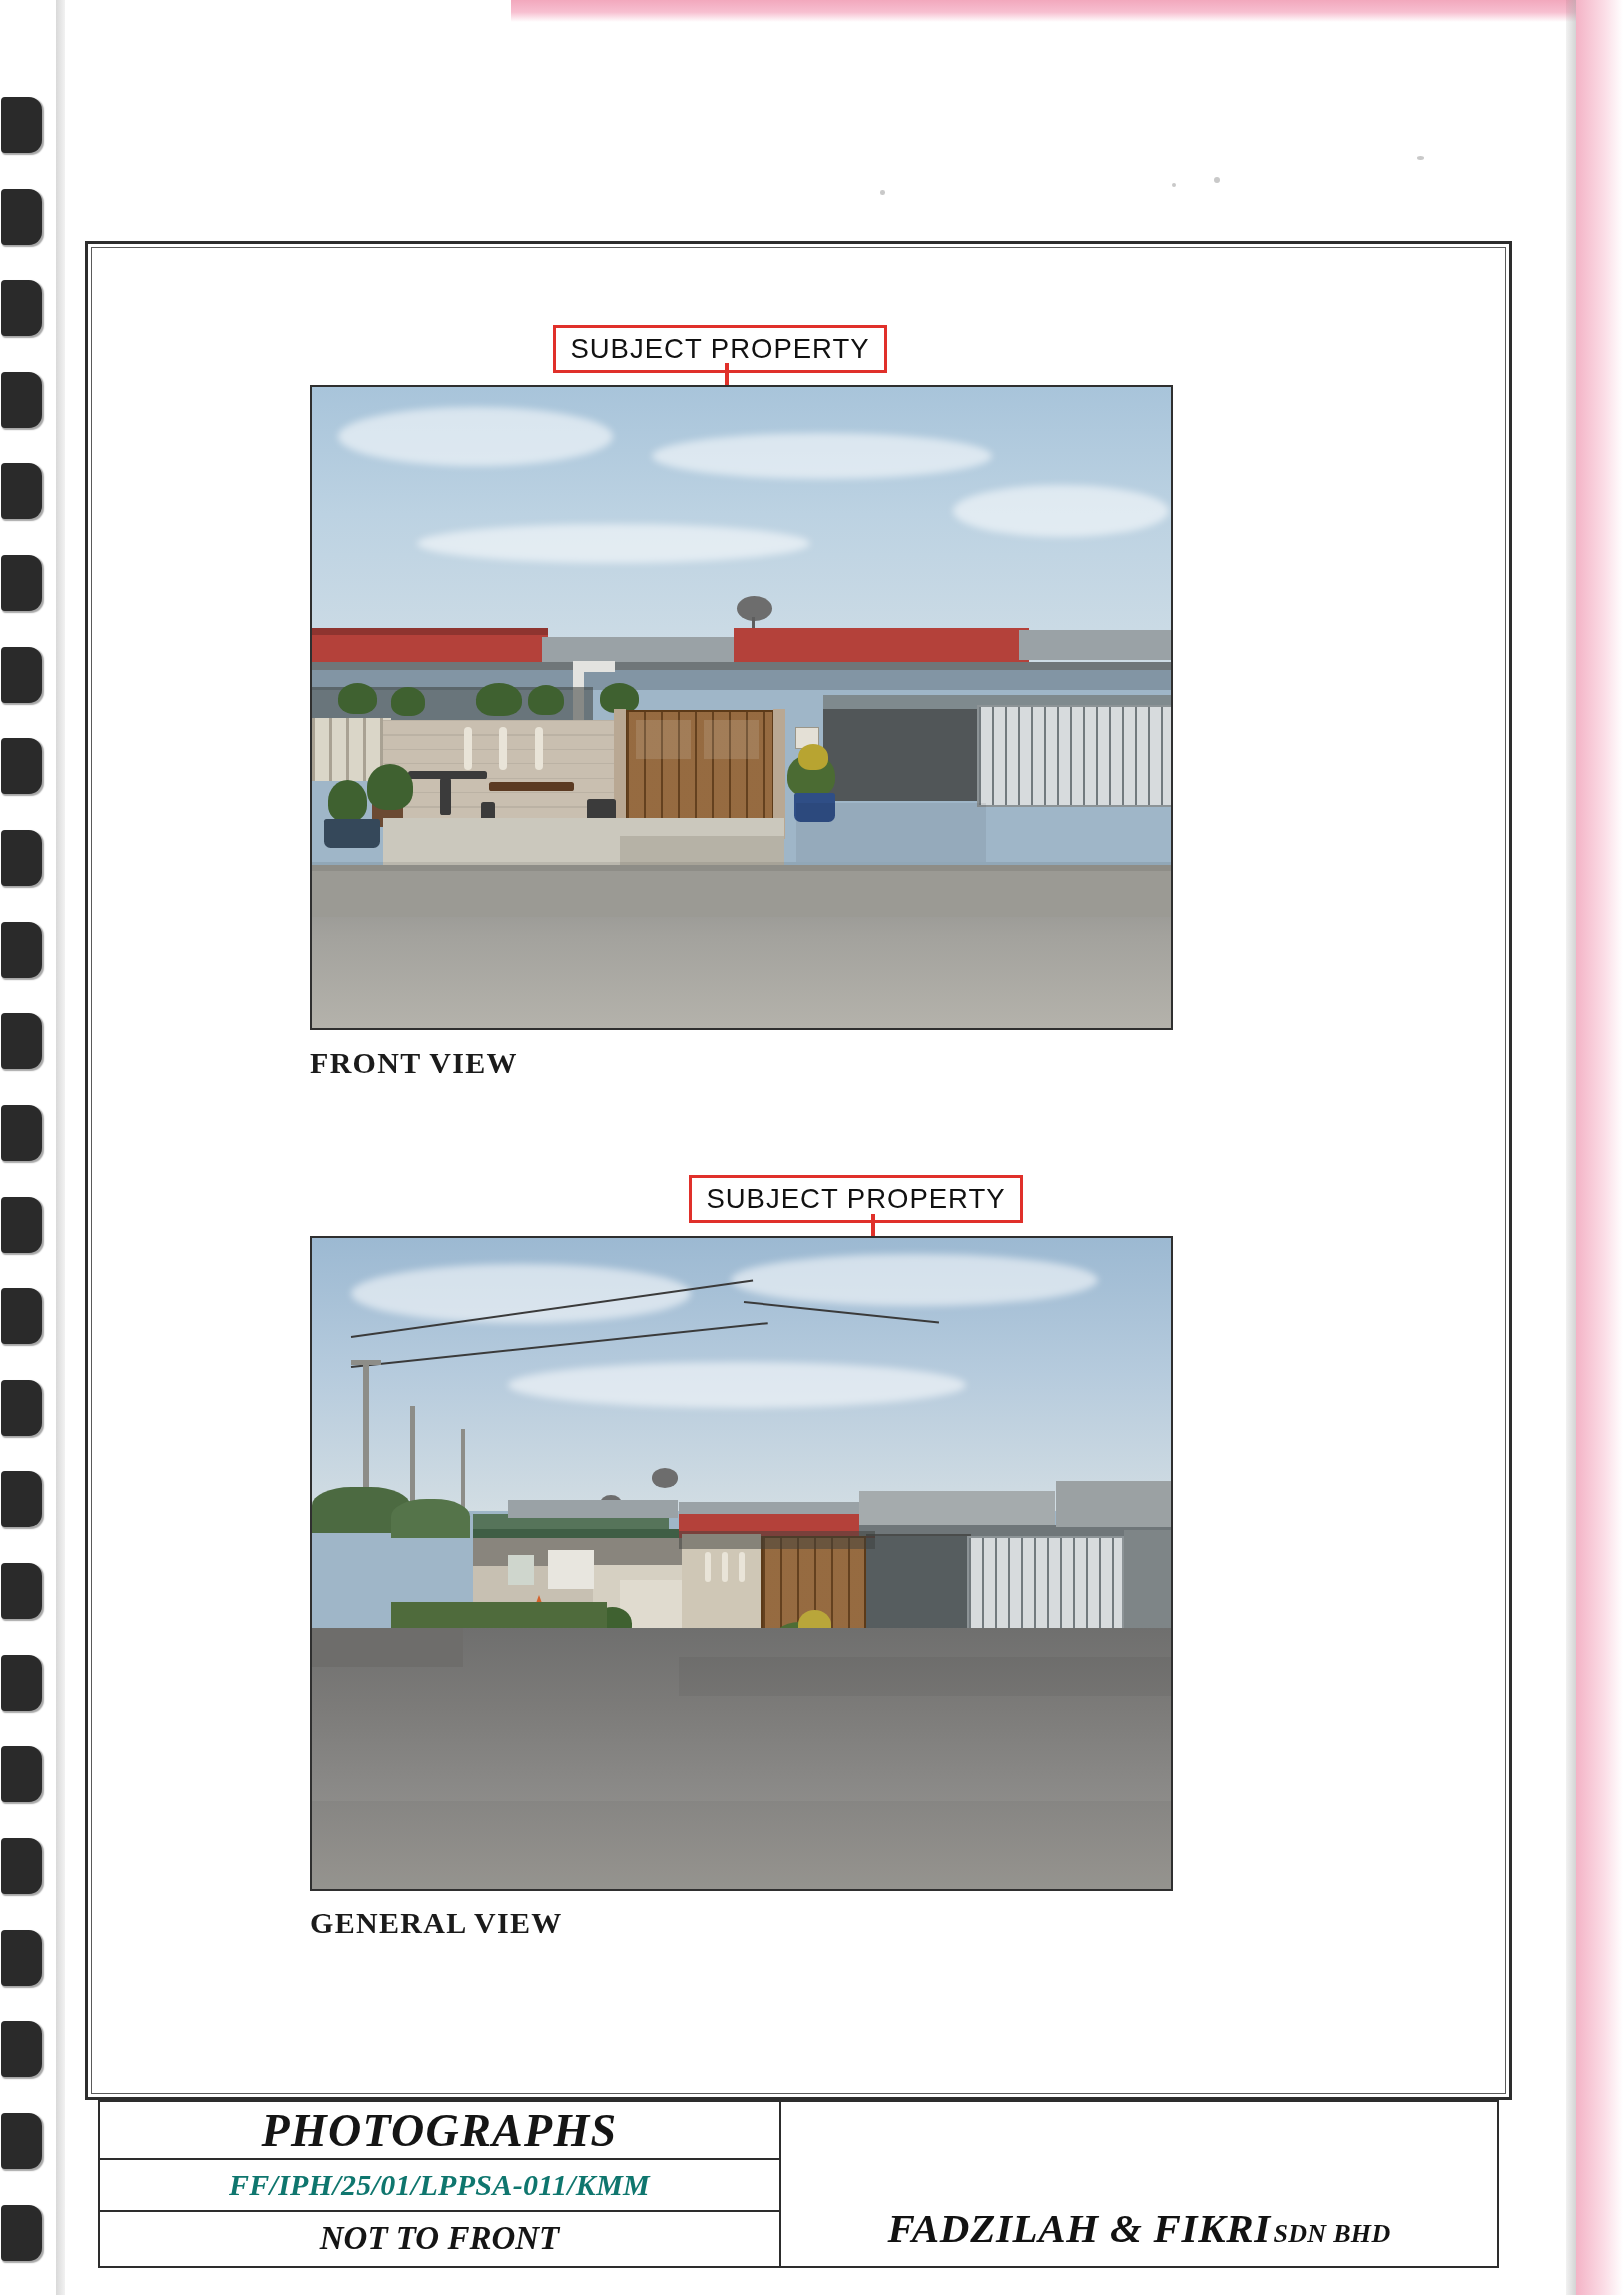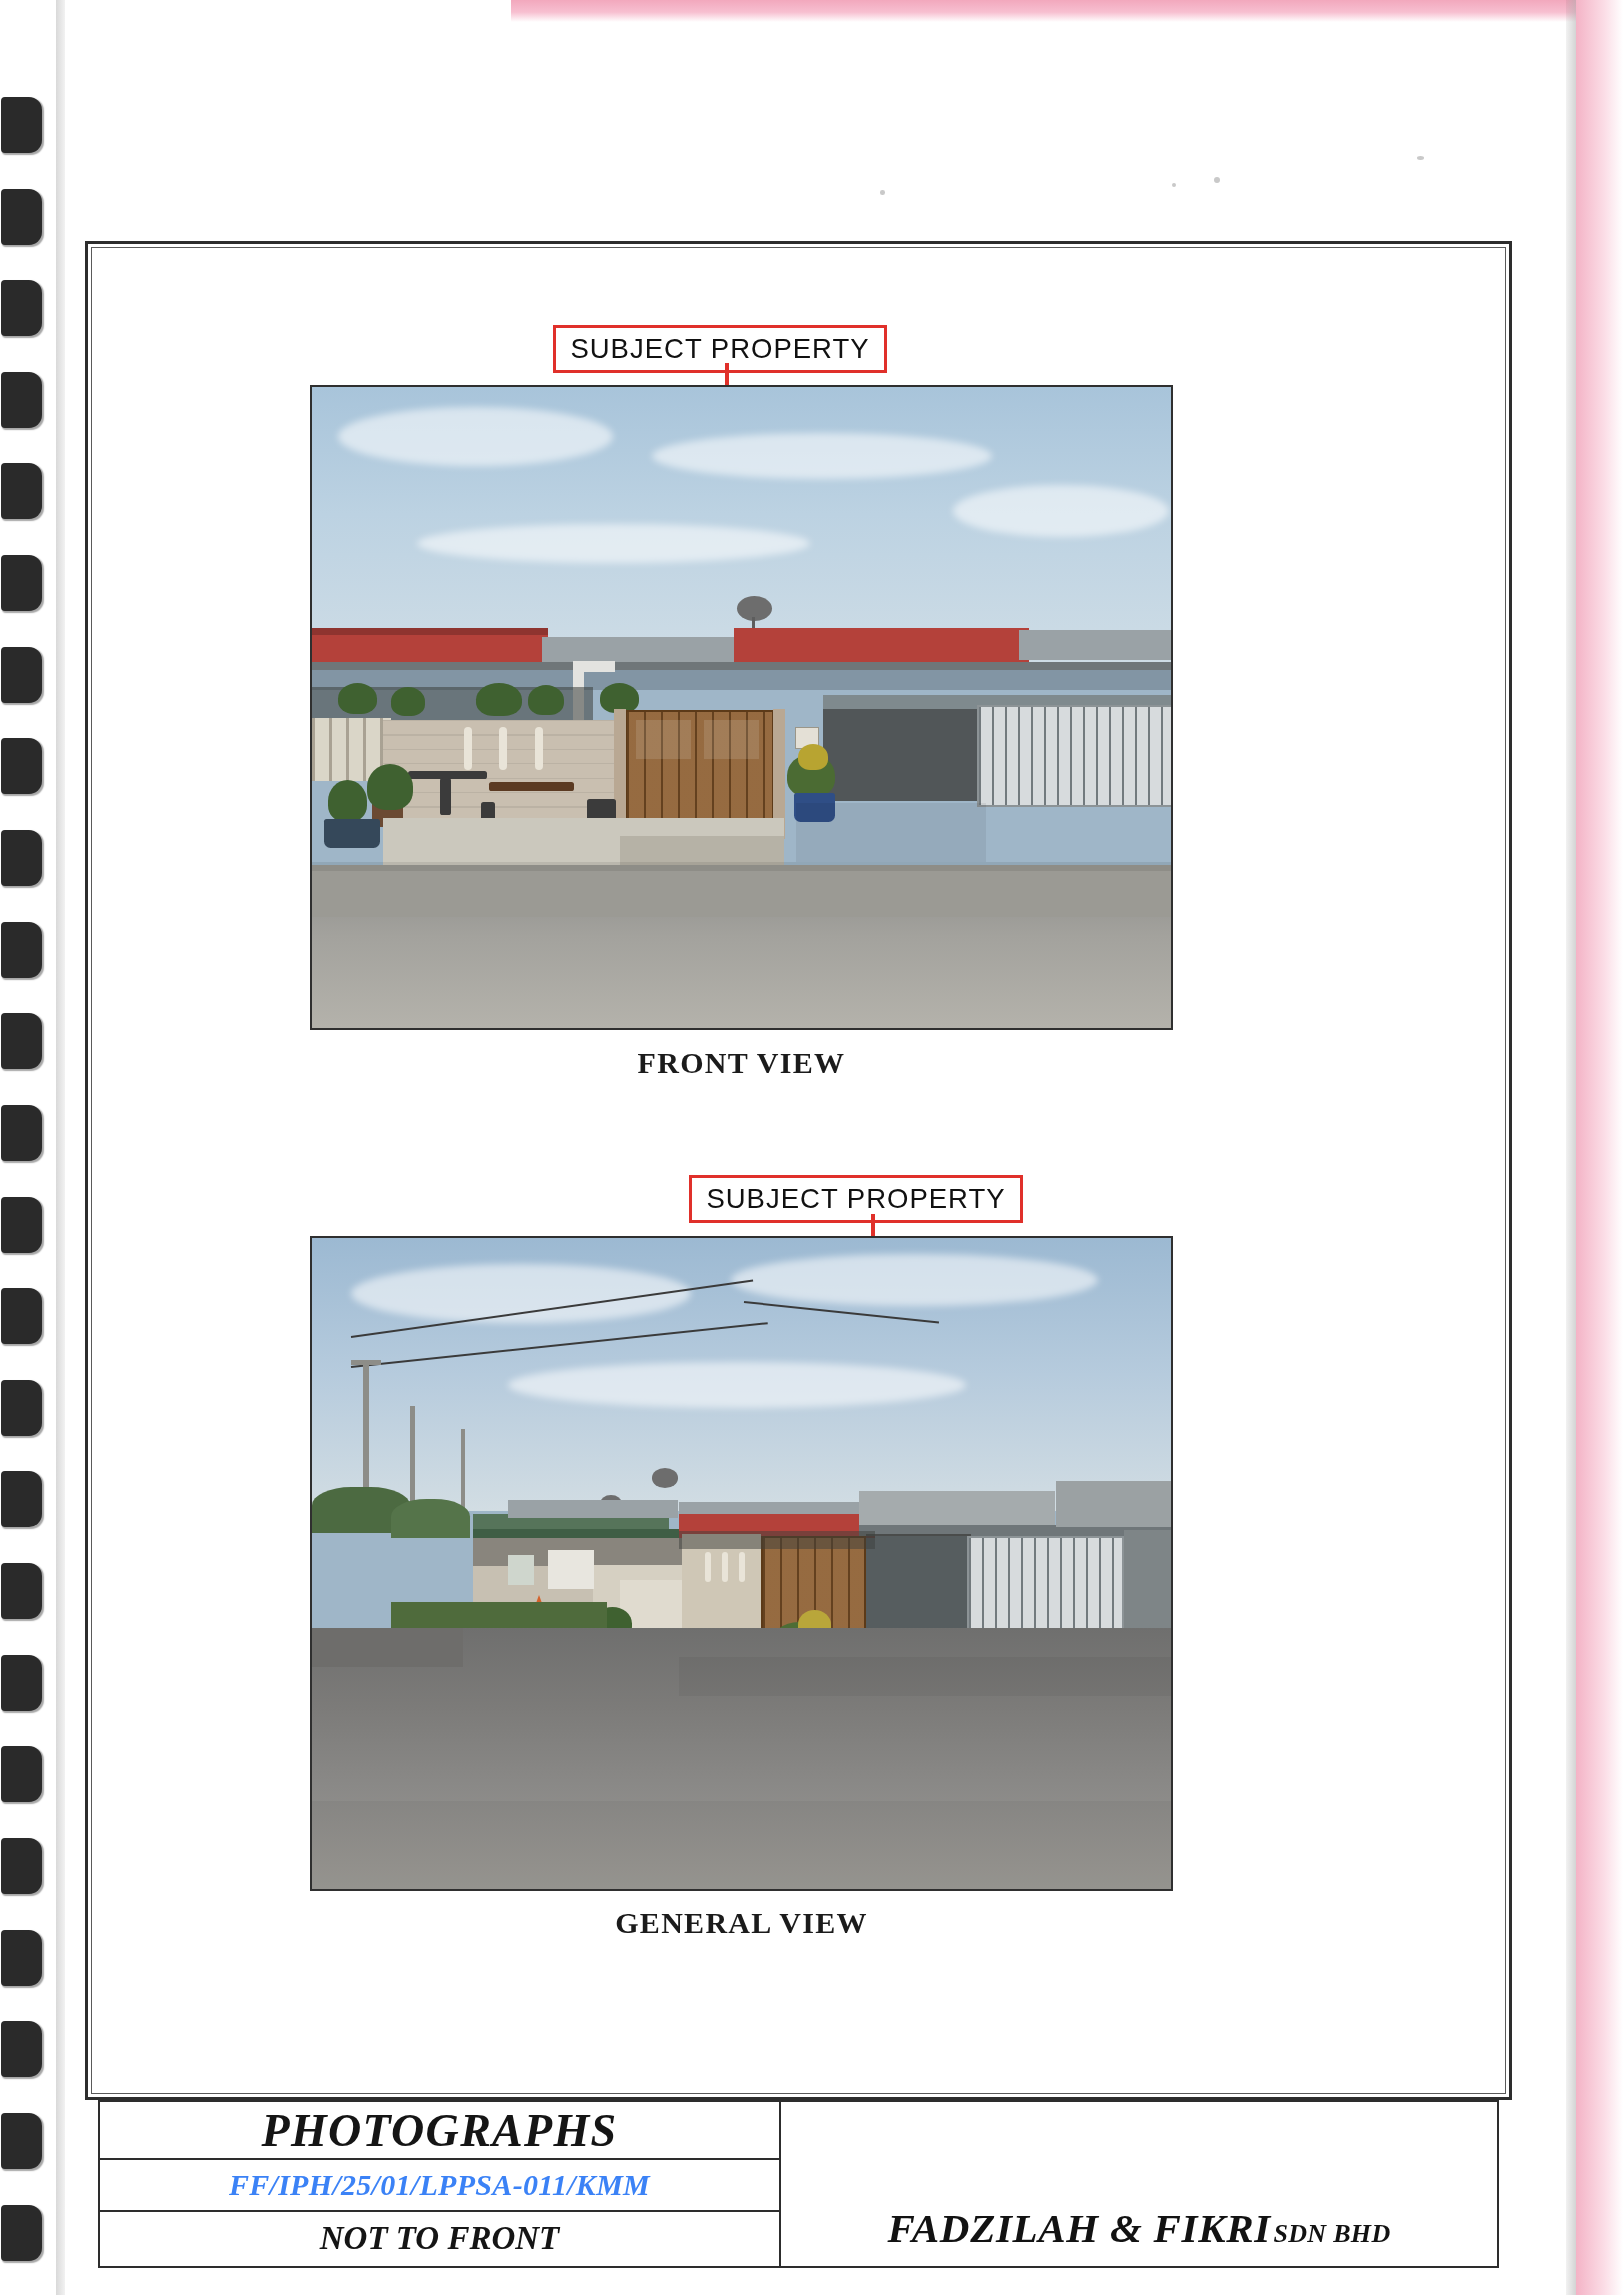--- a/index.html
+++ b/index.html
@@ -86,21 +86,20 @@
     border-top:19.6px solid #e0302a;
   }
   .photo {
     position:absolute;
     border:2.6px solid #2f2f2f;
     overflow:hidden;
     background:#9fb6c8;
   }
   .caption {
     position:absolute;
-    text-align:center;
     font-family:"Liberation Serif", serif;
     font-weight:bold;
     font-size:30px;
     letter-spacing:1.3px;
     color:#1b1b1b;
   }
 
   
   .sky1 {
     position:absolute; left:0; top:0; width:100%; height:44%;
@@ -189,21 +188,21 @@
   .tb-cell-split { display:flex; width:100%; height:100%; }
   .tb-cell-split > div { display:flex; align-items:center; justify-content:center; }
   .tb-appendix { width:296px; border-right:2px solid #2d2d2d; }
   .tb-scale { flex:1; }
   .t-photographs {
     font-family:"Liberation Serif", serif; font-weight:bold; font-style:italic;
     font-size:46px; letter-spacing:1.3px; color:#151515;
   }
   .t-ref {
     font-family:"Liberation Serif", serif; font-weight:bold; font-style:italic;
-    font-size:30px; letter-spacing:0.3px; color:#3b82f6;
+    font-size:30px; letter-spacing:0.3px; color:#0f766e;
   }
   .t-appendix, .t-scale {
     font-family:"Liberation Serif", serif; font-weight:bold; font-style:italic;
     font-size:33px; color:#151515;
   }
   .t-firm {
     font-family:"Liberation Serif", serif; font-weight:bold; font-style:italic;
     font-size:41px; color:#121212; letter-spacing:0.7px;
   }
   .t-firm small { font-size:26px; letter-spacing:0.3px; }

